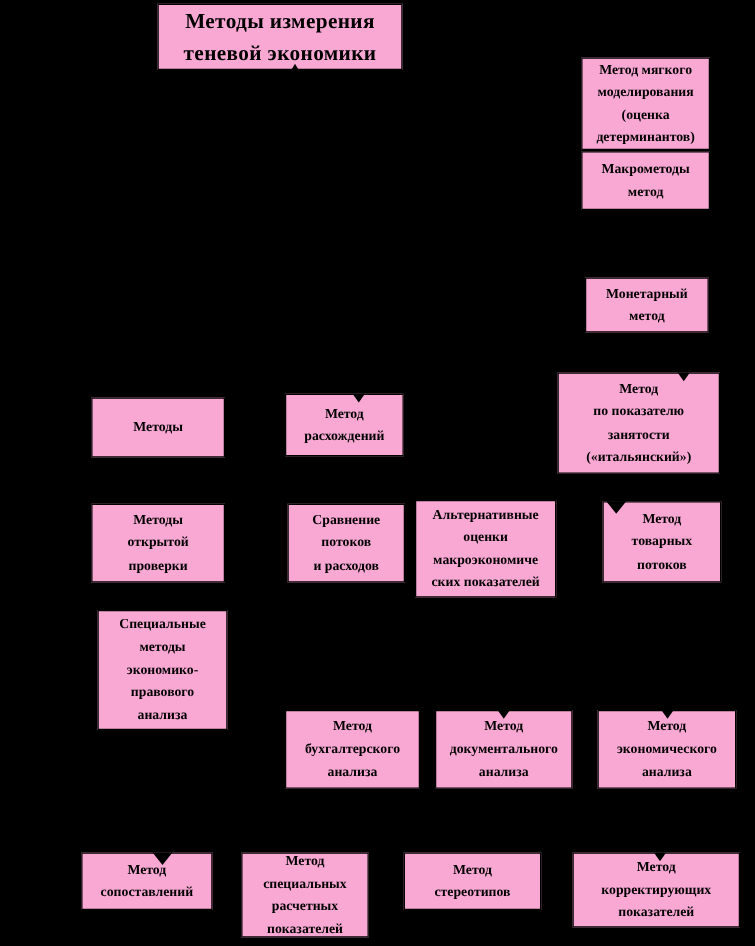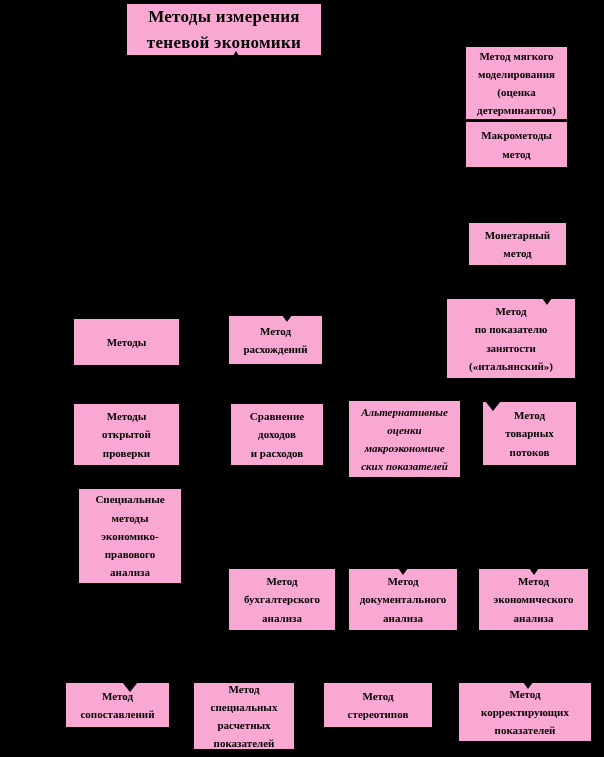--- a/index.html
+++ b/index.html
@@ -52,24 +52,24 @@
   <div class="box" style="left:446px;top:298px;width:130px;height:81px;">Метод
 по показателю
 занятости
 («итальянский»)<i class="notch" style="left:78%"></i></div>
 
   <div class="box" style="left:73px;top:403px;width:107px;height:63px;">Методы
 открытой
 проверки</div>
 
   <div class="box" style="left:230px;top:403px;width:94px;height:63px;">Сравнение
-доходов
+потоков
 и расходов</div>
 
-  <div class="box" style="left:348px;top:400px;width:113px;height:78px;font-style:italic;">Альтернативные
+  <div class="box" style="left:332px;top:400px;width:113px;height:78px;">Альтернативные
 оценки
 макроэкономиче
 ских показателей</div>
 
   <div class="box" style="left:482px;top:401px;width:95px;height:65px;">Метод
 товарных
 потоков<i class="notch big" style="left:10px"></i></div>
 
   <div class="box" style="left:78px;top:488px;width:104px;height:96px;">Специальные
 методы

